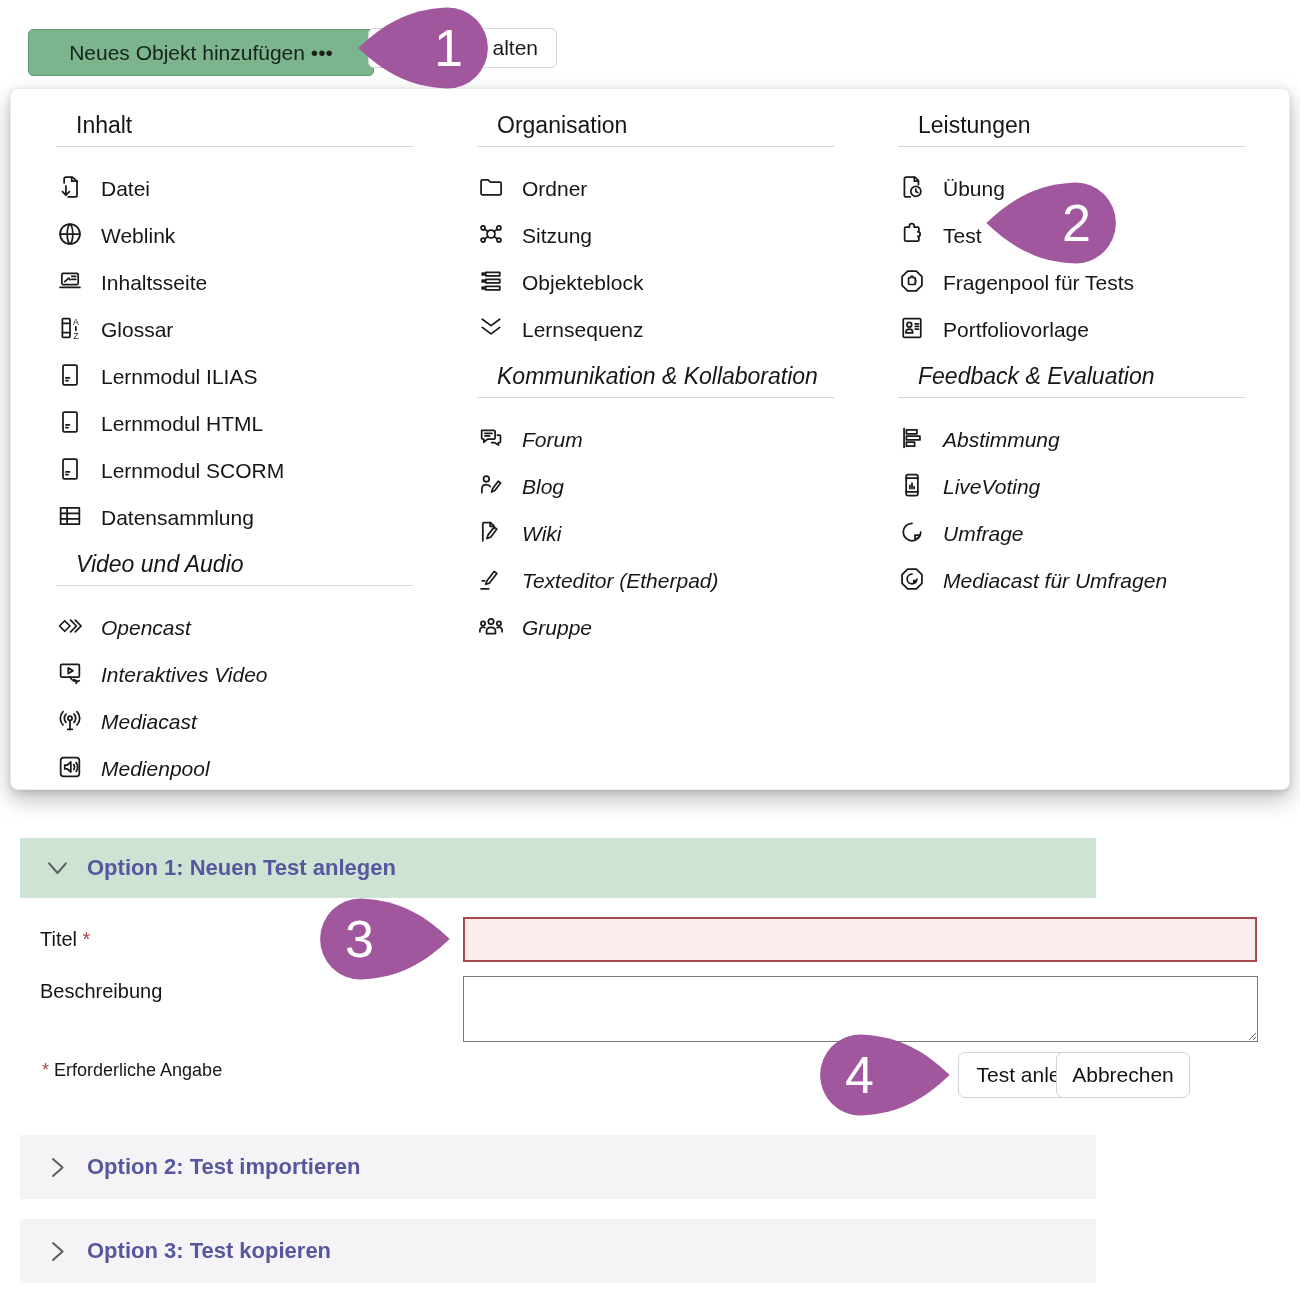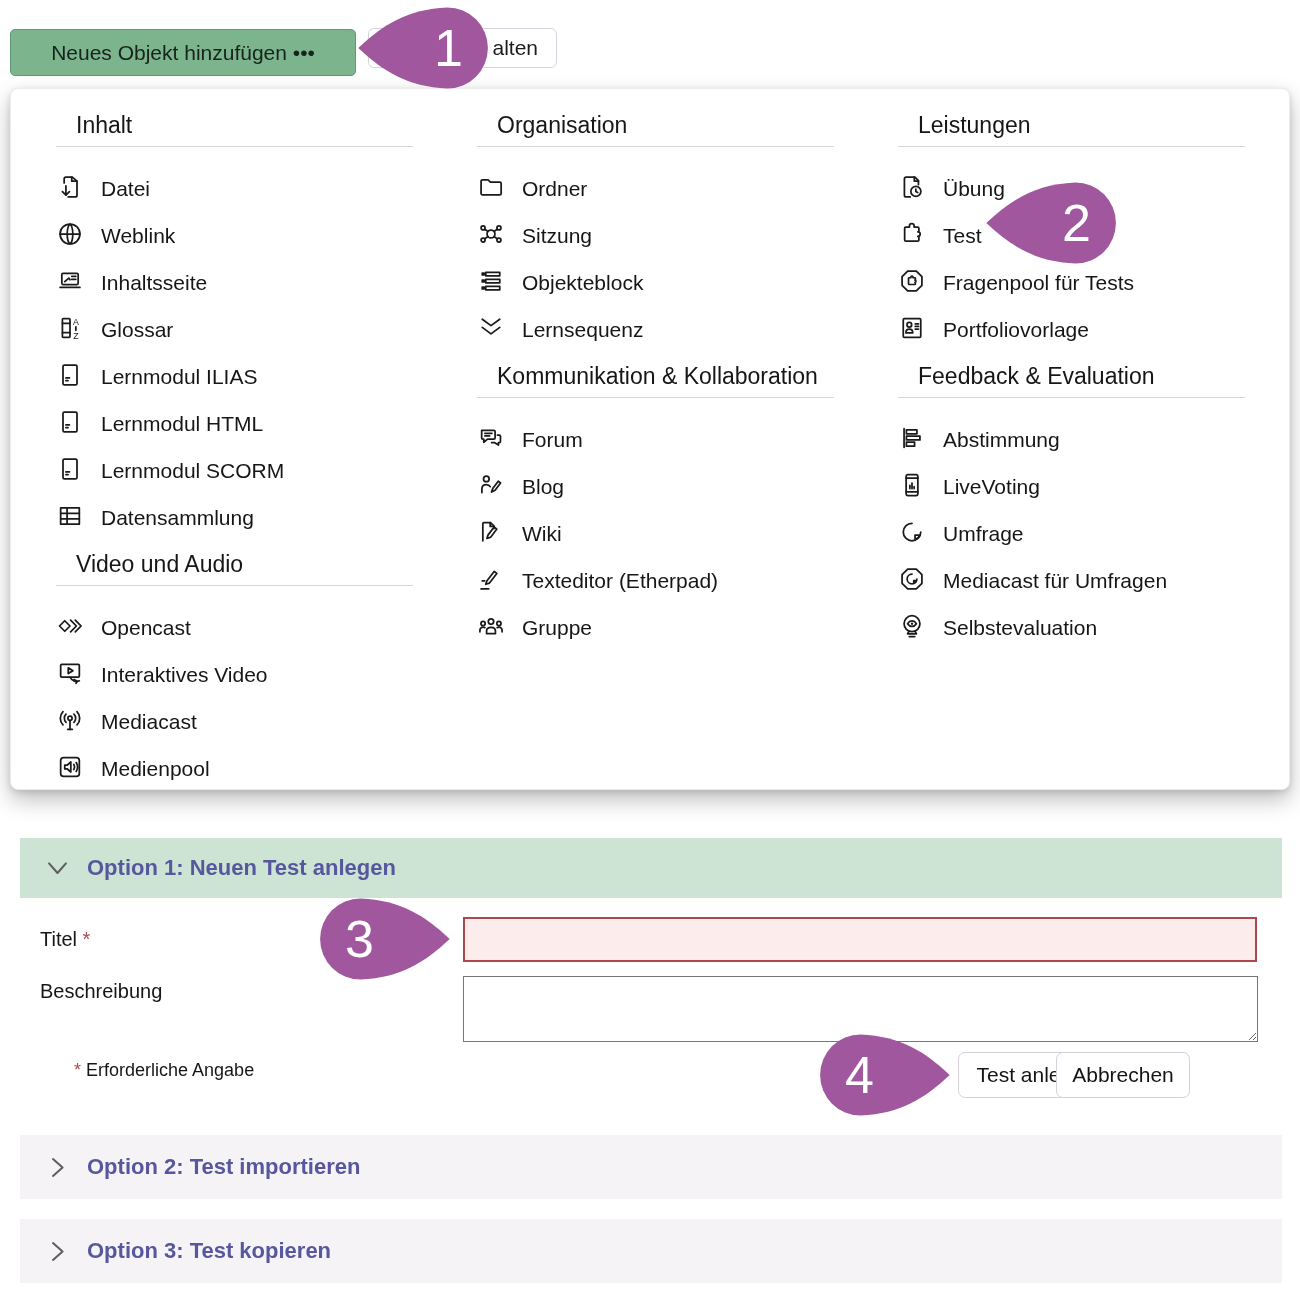--- a/index.html
+++ b/index.html
@@ -10,42 +10,42 @@
     --ink:#161616; --rule:#d6d6d6;
   }
   *{box-sizing:border-box; margin:0; padding:0;}
   html,body{width:1300px;height:1300px;}
   body{
     position:relative; background:#fff; overflow:hidden;
     font-family:"Liberation Sans","DejaVu Sans",sans-serif; color:var(--ink);
   }
   
   .add-btn{
-    position:absolute; left:10px; top:29px; width:346px; height:47px;
+    position:absolute; left:28px; top:29px; width:346px; height:47px;
     background:var(--button-green); border:1px solid var(--button-green-border);
     border-radius:5px; font-size:21px; color:#18231b;
     display:flex; align-items:center; justify-content:center; cursor:pointer;
     font-family:inherit;
   }
   .partial-btn{
     position:absolute; left:368px; top:28px; width:189px; height:40px;
     background:#fff; border:1px solid #d9d3dd; border-radius:6px;
     font-size:21px; color:#1b1b1b; display:flex; align-items:center;
     justify-content:flex-end; padding-right:18px; cursor:pointer; font-family:inherit;
   }
   
   .panel{
     position:absolute; left:10px; top:88px; width:1280px; height:702px;
     background:#fff; border:1px solid #ececec; border-radius:8px;
     box-shadow:0 10px 22px rgba(0,0,0,.25), 0 2px 6px rgba(0,0,0,.12);
     padding:22px 45px; display:grid;
     grid-template-columns:357px 357px 347px; column-gap:64px;
     align-content:start;
   }
-  .menu-section + .menu-section{margin-top:20px;}
+  .menu-section + .menu-section{margin-top:20px;font-style:italic;}
   .section-title{font-size:23px; line-height:1.25; padding-bottom:6px;margin-left:20px;}
   .section-rule{border-bottom:1px solid var(--rule); margin-bottom:7px;}
   .menu-item{
     display:flex; align-items:flex-end; gap:17px; height:47px;
     font-size:21px; cursor:pointer; white-space:nowrap;
   }
   .item-icon{width:28px; height:28px; flex:0 0 28px; color:#1a1a1a;}
   .item-icon svg{width:28px; height:28px; display:block;
     fill:none; stroke:currentColor; stroke-width:1.5;
     stroke-linecap:round; stroke-linejoin:round;}
@@ -53,21 +53,21 @@
   .marker{position:absolute; width:136px; height:90px; z-index:50; pointer-events:none;}
   .marker svg{width:100%; height:100%; display:block; fill:var(--marker-purple);}
   .marker.flip svg{transform:scaleX(-1);}
   .marker-num{
     position:absolute; top:45px; left:68%; transform:translate(-50%,-50%);
     color:#fff; font-size:52px; line-height:1;
   }
   .marker.flip .marker-num{left:32%;}
   
   .acc-bar{
-    position:absolute; left:20px; width:1262px; display:flex; align-items:center;
+    position:absolute; left:20px; width:1076px; display:flex; align-items:center;
     padding-left:24px; gap:16px; cursor:pointer;
   }
   .acc-bar .acc-title{font-size:22px; font-weight:bold; color:var(--accent-purple);}
   .acc-chevron{width:27px; height:27px;}
   .acc-chevron svg{width:100%; height:100%; display:block; fill:none;
     stroke:#5d5d5d; stroke-width:1.8; stroke-linecap:round; stroke-linejoin:round;}
   #option1{top:838px; height:60px; background:var(--option1-bg);}
   #option2{top:1135px; height:64px; background:var(--option23-bg);}
   #option3{top:1219px; height:64px; background:var(--option23-bg);}
   
@@ -76,21 +76,21 @@
   .title-input{
     position:absolute; left:463px; top:917px; width:794px; height:45px;
     background:var(--error-bg); border:2px solid var(--error-red);
     font-size:20px; padding:0 10px; font-family:inherit; border-radius:0;
   }
   .desc-textarea{
     position:absolute; left:463px; top:976px; width:795px; height:66px;
     background:#fff; border:1.5px solid #777; font-size:20px; padding:6px 10px;
     font-family:inherit; resize:both; border-radius:0;
   }
-  .req-note{position:absolute; left:42px; top:1060px; font-size:18px;margin-left:32px;}
+  .req-note{position:absolute; left:42px; top:1060px; font-size:18px;}
   .form-btn{
     position:absolute; top:1052px; height:46px; background:#fff;
     border:1px solid #d6d0da; border-radius:7px; font-size:21px; color:#141414;
     font-family:inherit; cursor:pointer;text-align:center;
   }
   #submitBtn{left:958px; width:156px;}
   #cancelBtn{left:1056px; width:134px;}
 </style>
 </head>
 <body>
@@ -430,32 +430,20 @@
             <svg viewBox="0 0 24 24">
               <path d="M8.3 3.5h7.4l4.8 4.8v7.4l-4.8 4.8H8.3l-4.8-4.8V8.3z"></path>
               <g transform="translate(5.3 5.3) scale(0.56)" stroke-width="2.6">
                 <path d="M19.5 12A7.5 7.5 0 1 1 12 4.5"></path>
                 <path d="M14.6 14.6V18a4.2 4.2 0 0 0 3.9-3.4z"></path>
               </g>
             </svg>
           </span>
           <span class="item-label">Mediacast für Umfragen</span>
         </div>
-        <div class="menu-item">
-          <span class="item-icon">
-            <svg viewBox="0 0 24 24">
-              <circle cx="12" cy="10" r="6.8"></circle>
-              <path d="M8.2 10c1-1.5 2.3-2.3 3.8-2.3s2.8.8 3.8 2.3c-1 1.5-2.3 2.3-3.8 2.3S9.2 11.5 8.2 10z"></path>
-              <circle cx="12" cy="10" r="1" fill="currentColor" stroke="none"></circle>
-              <path d="M9.5 16.3l-1.3 2.4h7.6l-1.3-2.4"></path>
-              <path d="M9.7 21h4.6"></path>
-            </svg>
-          </span>
-          <span class="item-label">Selbstevaluation</span>
-        </div>
       </div>
     </div>
 </div>
 
 <div class="acc-bar" id="option1">
   <span class="acc-chevron">
     <svg viewBox="0 0 24 24">
         <path d="M4.5 7.5 12 16l7.5-8.5"></path>
       </svg>
   </span>

